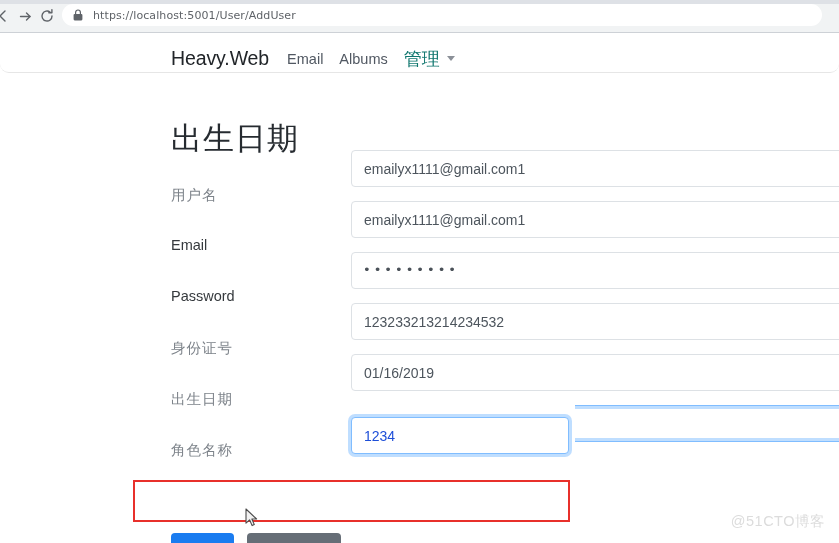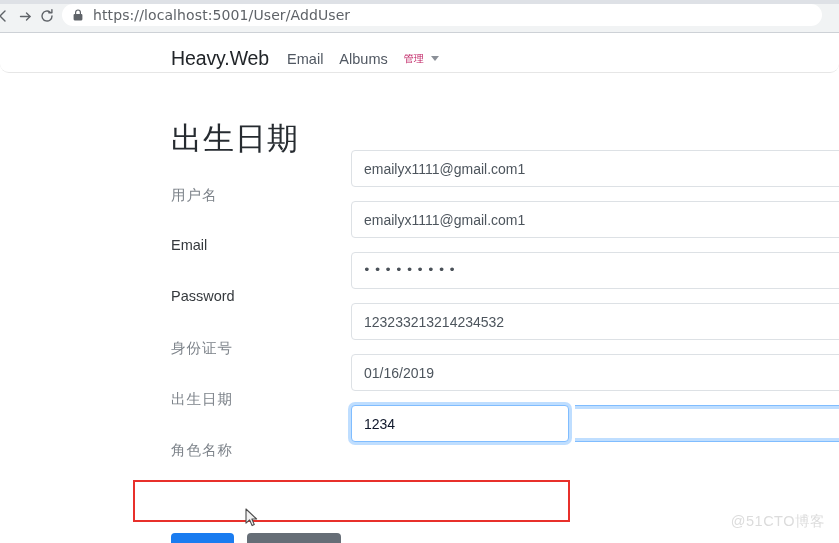--- a/index.html
+++ b/index.html
@@ -83,21 +83,21 @@
     width: 12px;
     height: 13px;
     flex: 0 0 auto;
     margin-right: 9px;
     display: flex;
     align-items: center;
     justify-content: center;
   }
   .url-text {
     font-family: "DejaVu Sans", sans-serif;
-    font-size: 14px;
+    font-size: 11px;
     color: #5f6368;
     letter-spacing: 0.1px;
     white-space: nowrap;
   }
 
   
   .viewport {
     position: absolute;
     top: 33px; left: 0;
     width: 839px;
@@ -133,22 +133,22 @@
     margin-right: 18px;
     white-space: nowrap;
   }
   .nav-link {
     font-size: 14.5px;
     color: #515862;
     margin-right: 16px;
     white-space: nowrap;
   }
   .nav-link-muted {
-    font-size: 10px;
-    color: #be185d;
+    font-size: 18px;
+    color: #0f766e;
     white-space: nowrap;
     display: flex;
     align-items: center;
   }
   .caret {
     display: inline-block;
     margin-left: 7px;
     width: 0; height: 0;
     border-left: 4.5px solid transparent;
     border-right: 4.5px solid transparent;
@@ -212,21 +212,22 @@
     padding: 0 12px;
     outline: none;
   }
   .f-input::placeholder { color: #9aa0a6; }
 
   
   .row-role .f-input {
     width: 218px;
     border: 1px solid #80bdff;
     box-shadow: 0 0 0 3px rgba(0,123,255,0.25);
-    color: #0f172a;
+    color: #1d4ed8;
+    margin-top: 12px;
   }
   .role-tail {
     position: absolute;
     left: 575px;
     top: 0;
     width: 296px;
     height: 37px;
     box-sizing: border-box;
     border: 1px solid #80bdff;
     border-left: none;

